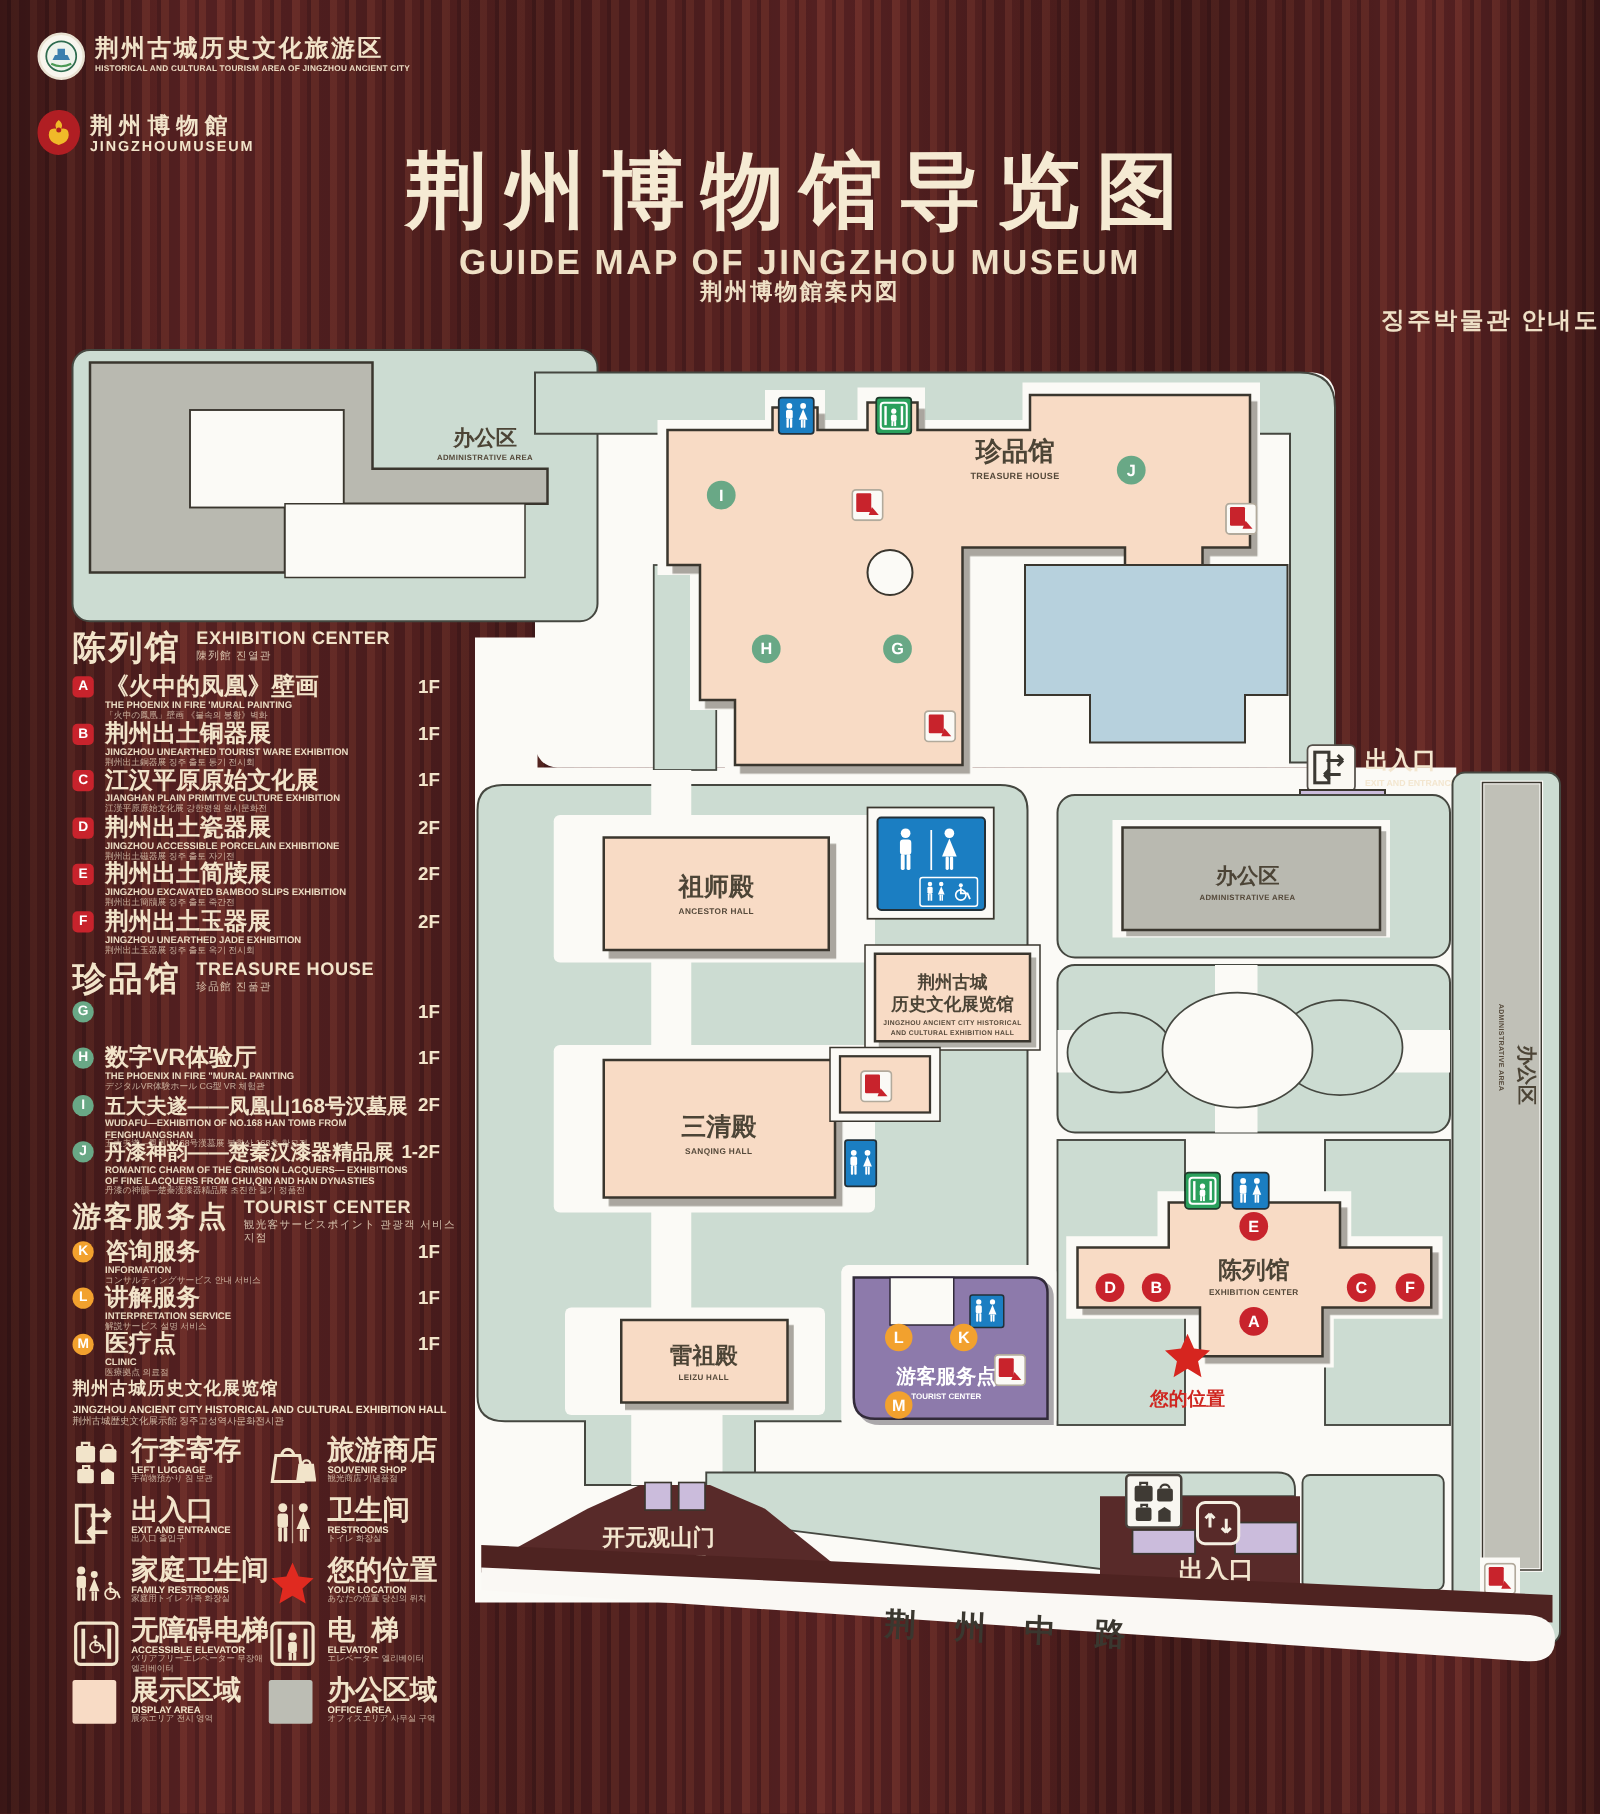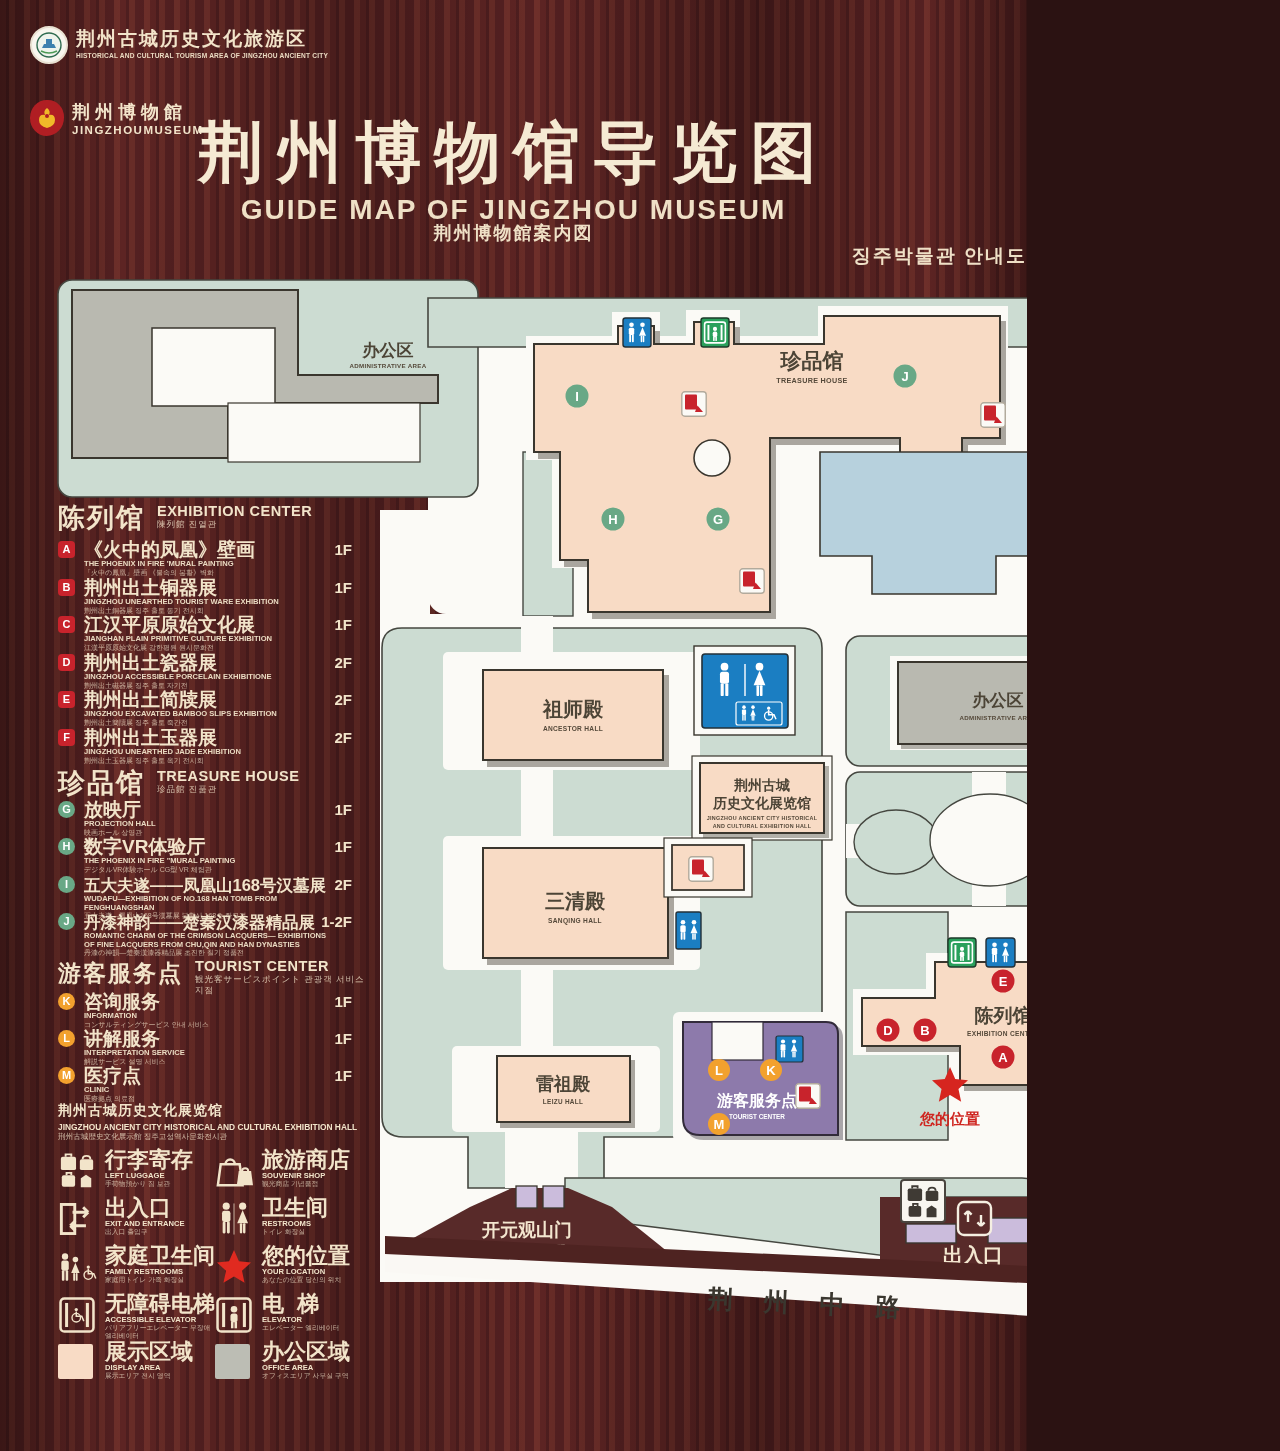--- a/index.html
+++ b/index.html
@@ -1,17 +1,17 @@
 <!DOCTYPE html>
 <html><head>
 <meta charset="utf-8">
 <style>
   html,body{margin:0;padding:0;background:#2b1212;}
   .stage{
-    position:relative;width:1027px;height:1451px;overflow:hidden;
+    position:relative;width:1280px;height:1451px;overflow:hidden;
     font-family:"Liberation Sans","DejaVu Sans",sans-serif;
     background-color:#5c2423;
     background-image:
       linear-gradient(90deg, rgba(0,0,0,.38) 0%, rgba(0,0,0,0) 12%, rgba(0,0,0,.22) 34%, rgba(0,0,0,0) 52%, rgba(0,0,0,.30) 74%, rgba(0,0,0,0) 90%, rgba(0,0,0,.35) 100%),
       repeating-linear-gradient(90deg, #5d2423 0 6px, #4e1e1f 6px 9px, #682c27 9px 15px, #542021 15px 24px, #6e2f2a 24px 30px);
   }
   .abs{position:absolute;}
   
   .logo-circle{width:34px;height:34px;border-radius:50%;background:#f8f6ee;border:2px solid #e9e2d2;
     display:flex;align-items:center;justify-content:center;}
@@ -136,21 +136,21 @@
         <rect x="10" y="7" width="6" height="5" fill="#3c7fae"></rect>
         <path d="M5,19 q8,4 16,0" fill="none" stroke="#4c9a55" stroke-width="1.6"></path>
       </svg>
     </div>
     <div>
       <div class="l1zh">荆州古城历史文化旅游区</div>
       <div class="l1en">HISTORICAL AND CULTURAL TOURISM AREA OF JINGZHOU ANCIENT CITY</div>
     </div>
   </div>
 
-  <div class="abs" style="left:30px;top:100px;display:flex;gap:8px;align-items:flex-start;">
+  <div class="abs" style="left:30px;top:88px;display:flex;gap:8px;align-items:flex-start;">
     <div class="logo-blob">
       <svg width="22" height="24" viewBox="0 0 22 24">
         <path d="M11,2 q-4,3 -2,7 q-6,-1 -6,5 q0,6 8,8 q8,-2 8,-8 q0,-6 -6,-5 q2,-4 -2,-7 Z" fill="#f0b929"></path>
         <circle cx="11" cy="10" r="2" fill="#b01e23"></circle>
       </svg>
     </div>
     <div>
       <div class="l2zh">荆州博物館</div>
       <div class="l2en">JINGZHOUMUSEUM</div>
     </div>
@@ -500,25 +500,20 @@
     <div class="lsec" style="top:768px">
       <span class="lsec-zh">珍品馆</span>
       <span>
           <span class="lsec-en" style="display:block">TREASURE HOUSE</span>
       <span class="lsec-sub" style="display:block">珍品館  진품관</span>
         </span>
     </div>
 
     <div class="li" style="top:800px">
       <span class="badge bg-g">G</span>
-      <div class="lt">
-          <div class="lzh">放映厅</div>
-      <div class="len">PROJECTION HALL</div>
-      <div class="lsub">映画ホール  상영관</div>
-        </div>
       <span class="fl">1F</span>
     </div>
     <div class="li" style="top:837px">
       <span class="badge bg-g">H</span>
       <div class="lt">
           <div class="lzh">数字VR体验厅</div>
       <div class="len">THE PHOENIX IN FIRE "MURAL PAINTING</div>
       <div class="lsub">デジタルVR体験ホール  CG型 VR 체험관</div>
         </div>
       <span class="fl">1F</span>

